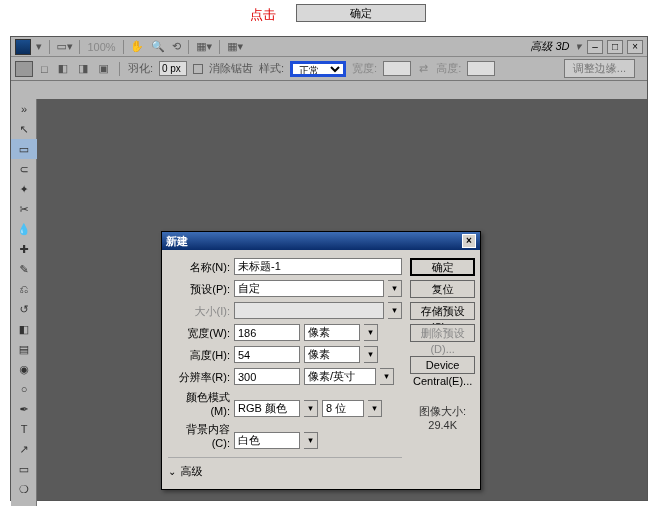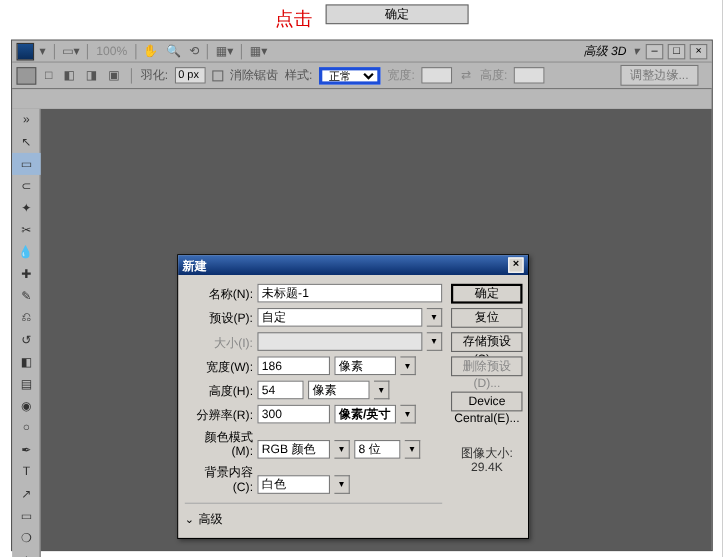--- a/index.html
+++ b/index.html
@@ -1,17 +1,17 @@
 <!DOCTYPE html>
 <html><head>
 <meta charset="utf-8">
 <style>
 * { margin: 0; padding: 0; box-sizing: border-box; font-family: "SimSun", "Microsoft YaHei", sans-serif; font-size: 11px; }
 body { background: #fff; width: 657px; height: 506px; overflow: hidden; }
-.top-label { position: absolute; top: 6px; left: 250px; color: #d00; font-size: 17px; }
+.top-label { position: absolute; top: 6px; left: 250px; color: #d00; font-size: 13px; }
 .top-btn { position: absolute; top: 4px; left: 296px; width: 130px; height: 18px; background: #d8d8d8; border: 1px solid #666; text-align: center; line-height: 16px; }
 .ps-window { position: absolute; top: 36px; left: 10px; width: 638px; height: 465px; background: #b8b8b8; border: 1px solid #555; }
 .titlebar { height: 20px; background: #b8b8b8; display: flex; align-items: center; padding: 0 4px; gap: 3px; border-bottom: 1px solid #888; }
 .ps-icon { width: 16px; height: 16px; background: linear-gradient(#1a4d8c,#0a2d5c); border: 1px solid #333; }
 .tb-sep { width: 1px; height: 14px; background: #888; margin: 0 2px; }
 .tb-glyph { color: #555; padding: 0 2px; cursor: default; }
 .titlebar-right { margin-left: auto; display: flex; align-items: center; gap: 4px; font-style: italic; }
 .win-btn { width: 16px; height: 14px; border: 1px solid #777; background: #c4c4c4; text-align: center; line-height: 12px; font-size: 10px; }
 .menubar { height: 18px; background: #b8b8b8; display: flex; align-items: center; padding: 0 4px; gap: 2px; border-bottom: 1px solid #888; }
 .menubar span { padding: 0 3px; cursor: default; }
@@ -151,28 +151,28 @@
             <div class="drop">▾</div>
         </div>
         <div class="row">
           <div class="row-lbl">宽度(W):</div>
           <input class="fld" style="width: 66px;" value="186">
           <input class="fld sel" style="width: 56px;" value="像素">
             <div class="drop">▾</div>
         </div>
         <div class="row">
           <div class="row-lbl">高度(H):</div>
-          <input class="fld" style="width: 42px;" value="54">
+          <input class="fld" style="width: 66px;" value="54">
           <input class="fld sel" style="width: 56px;" value="像素">
             <div class="drop">▾</div>
         </div>
         <div class="row">
           <div class="row-lbl">分辨率(R):</div>
           <input class="fld" style="width: 66px;" value="300">
-          <input class="fld sel" style="width: 56px; font-weight: bold;" value="像素/英寸">
+          <input class="fld sel" style="width: 72px;" value="像素/英寸">
             <div class="drop">▾</div>
         </div>
         <div class="row">
           <div class="row-lbl">颜色模式(M):</div>
           <input class="fld sel" style="width: 66px;" value="RGB 颜色">
             <div class="drop">▾</div>
           <input class="fld sel" style="width: 42px;" value="8 位">
             <div class="drop">▾</div>
         </div>
         <div class="row">

